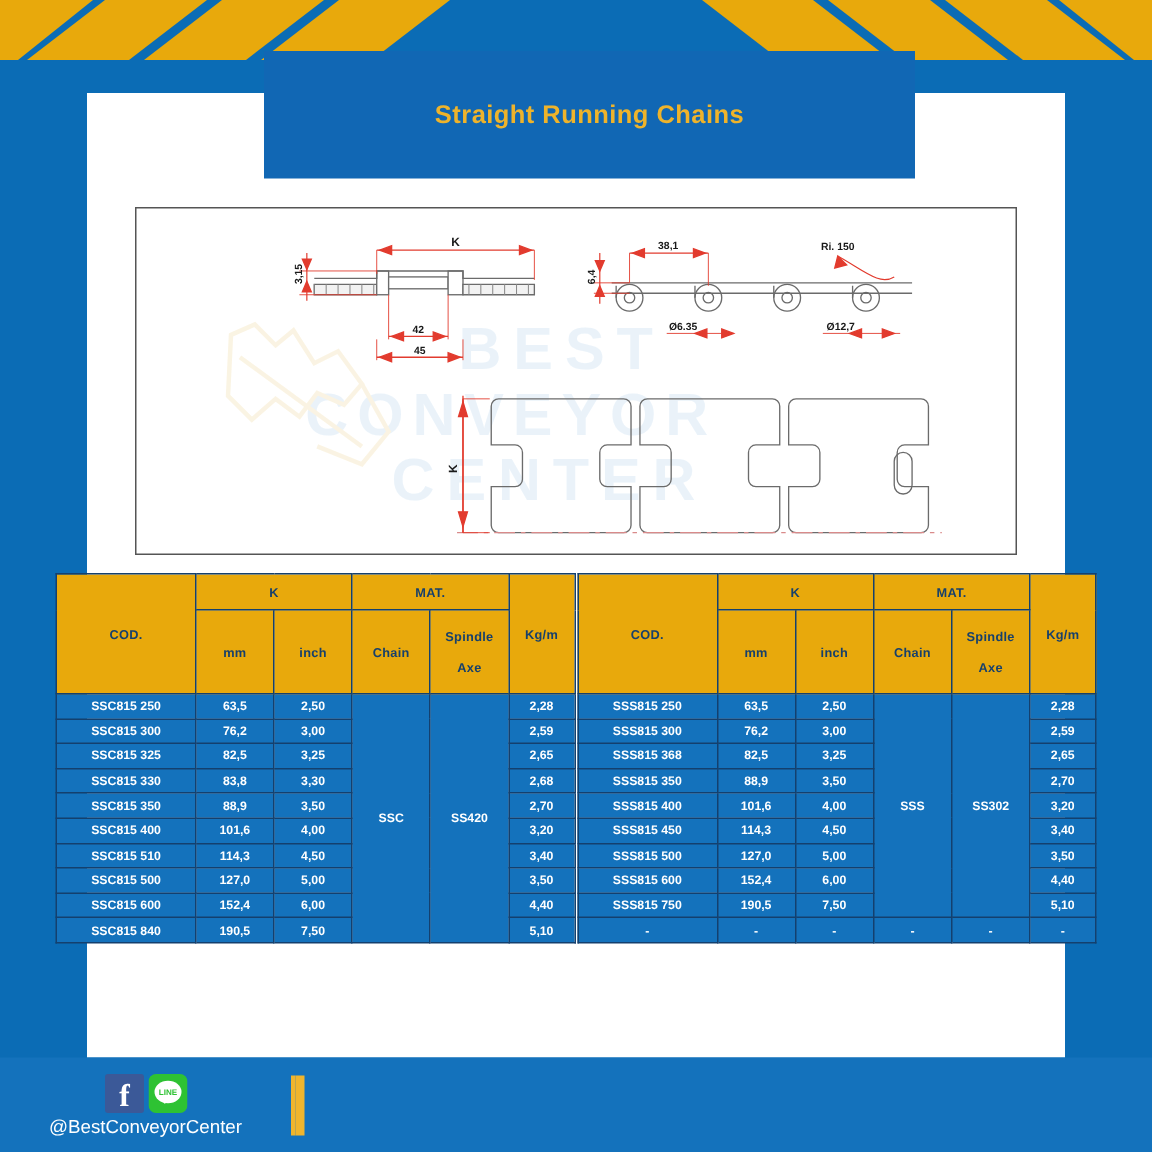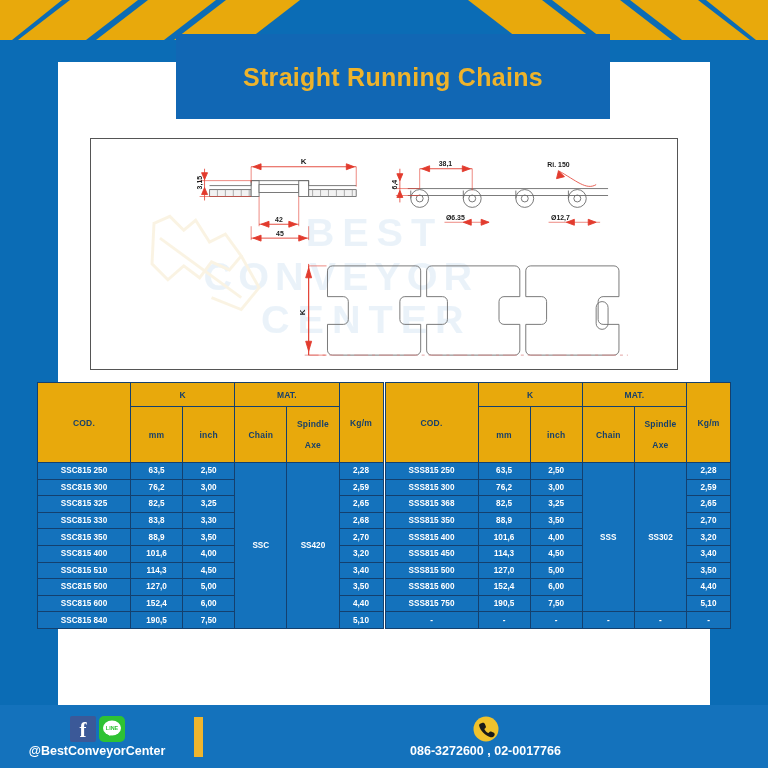--- a/index.html
+++ b/index.html
@@ -14,21 +14,21 @@
     position:absolute; left:58px; top:62px; width:652px; height:643px;
     background:#ffffff;
   }
   
   .title-banner {
     position:absolute; left:176px; top:34px; width:434px; height:85px;
     background:#1167b4; display:flex; flex-direction:column;
     align-items:center; justify-content:center;
   }
   .title-line {
-    color:#eeb32b; font-weight:bold; font-size:25px; letter-spacing:.3px;
+    color:#eeb32b; font-weight:bold; font-size:17px; letter-spacing:.3px;
     line-height:1.12; text-align:center; white-space:nowrap;
   }
   .title-line.sub { font-size:24px; }
   
   .drawing-panel {
     position:absolute; left:90px; top:138px; width:588px; height:232px;
     background:#ffffff; border:1.5px solid #555;
   }
   .wm { position:absolute; left:0; top:0; width:100%; height:100%; pointer-events:none; }
   
@@ -50,21 +50,21 @@
   .tbl-wrap { display:flex; gap:0; }
   .left-tbl { margin-right:0; }
   .right-tbl { margin-left:1px; }
   
   .footer {
     position:absolute; left:0; bottom:0; width:768px; height:63px;
     background:#1472bc; display:flex; align-items:center;
   }
   .f-block { display:flex; flex-direction:column; align-items:center; justify-content:center; height:100%; }
   .f-icons { display:flex; gap:3px; align-items:center; height:27px; }
-  .f-label { color:#ffffff; font-weight:bold; font-size:12.5px; white-space:nowrap; margin-top:2px; }
+  .f-label { color:#ffffff; font-weight:normal; font-size:12.5px; white-space:nowrap; margin-top:2px; }
   .divider { width:3px; height:40px; background:#efb52d; }
 </style>
 </head>
 <body>
 
 <div class="chevrons">
   <svg width="768" height="62" viewBox="0 0 768 62">
     <polygon points="0,0 62,0 12,40 0,40" fill="#e8a90c"></polygon>
     <polygon points="70,0 138,0 86,40 18,40" fill="#e8a90c"></polygon>
     <polygon points="148,0 216,0 164,40 96,40" fill="#e8a90c"></polygon>
@@ -406,25 +406,13 @@
   </div>
 
   <div class="divider"></div>
 
 
   <div class="divider"></div>
 
 
   <div class="divider"></div>
 
-  <div class="f-block" style="width:auto;flex:1">
-    <div class="f-icons">
-      <svg width="28" height="28" viewBox="0 0 28 28">
-        <circle cx="14" cy="14" r="12.5" fill="#f0c22c"></circle>
-        <path d="M10.5,7.8 c1.2,-0.4 2,0.3 2.4,1.3 l0.9,2.2 c0.3,0.8 0.1,1.4 -0.6,1.9
-                 l-0.9,0.7 c0.8,1.9 2.3,3.4 4.2,4.2 l0.7,-0.9 c0.5,-0.7 1.1,-0.9 1.9,-0.6
-                 l2.2,0.9 c1,0.4 1.7,1.2 1.3,2.4 c-0.5,1.6 -2.3,2.6 -4,2.3
-                 C13.6,21.1 7.9,15.4 7.1,10.6 C6.8,8.9 8.9,8.3 10.5,7.8 z" fill="#1a1a1a"></path>
-      </svg>
-    </div>
-    <div class="f-label">086-3272600 , 02-0017766</div>
-  </div>
 </div>
 
 </body></html>

